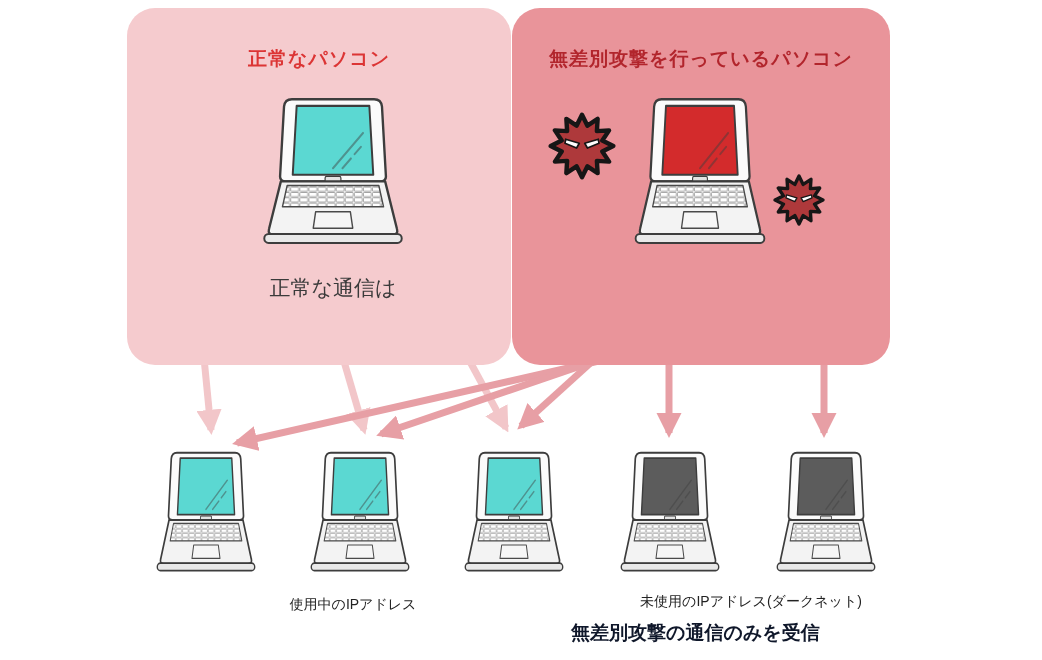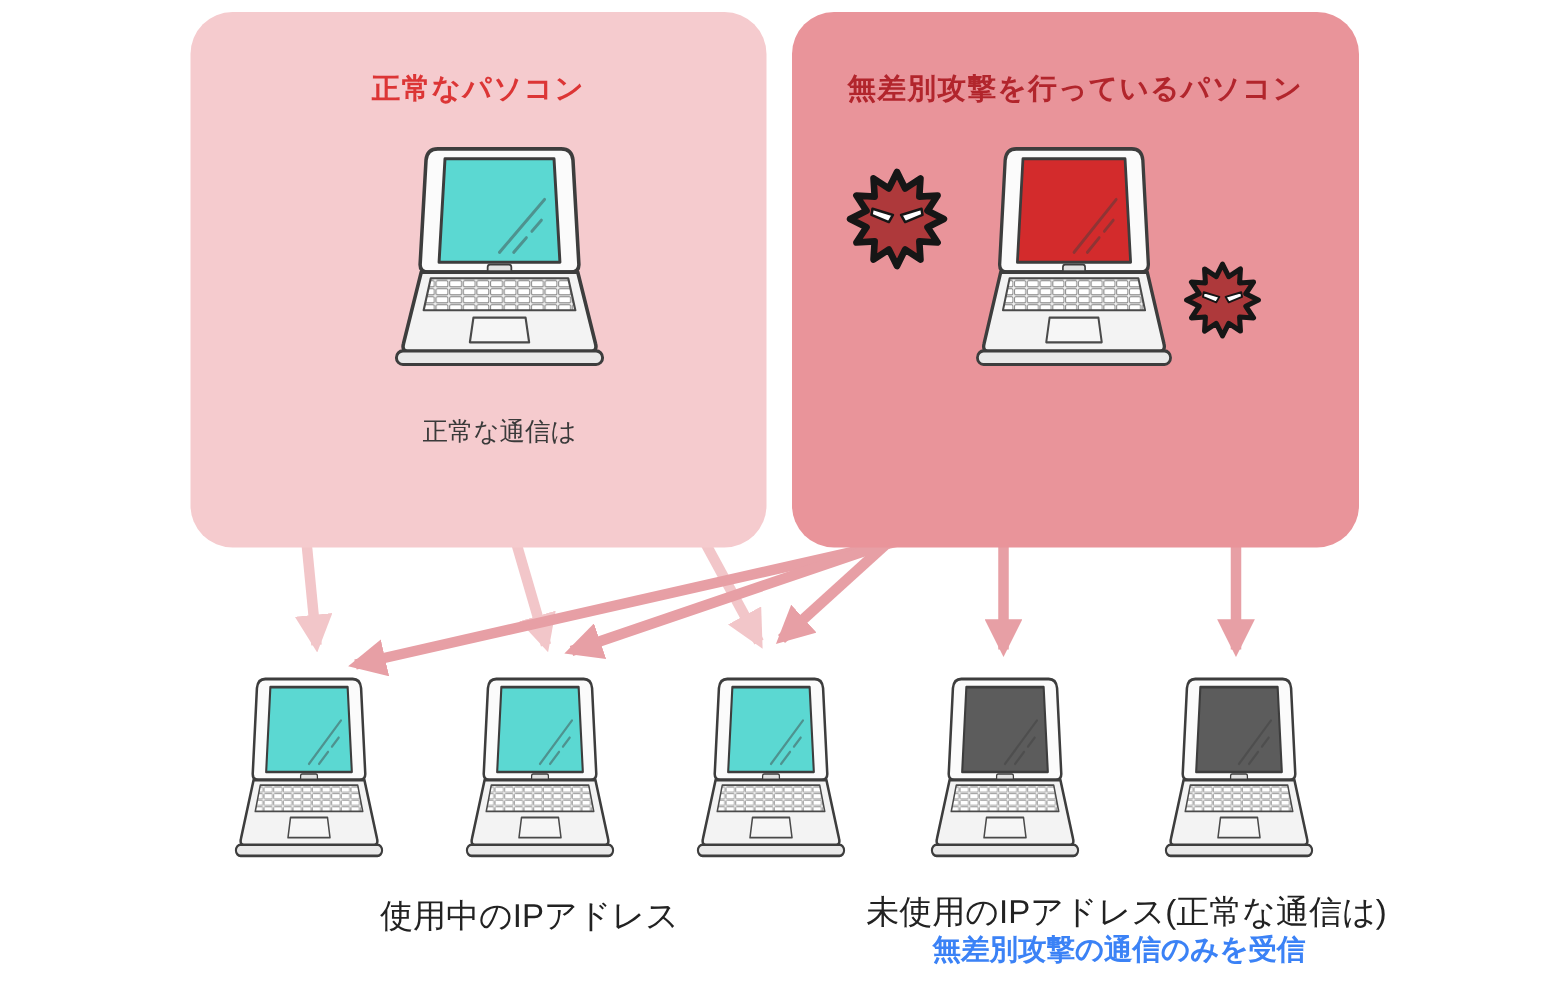--- a/index.html
+++ b/index.html
@@ -10,54 +10,54 @@
   }
   .canvas {
     position: relative; width: 1042px; height: 660px;
     background: #ffffff; overflow: hidden;
   }
   .defs-svg { position: absolute; width: 0; height: 0; }
 
   
   .panel { position: absolute; top: 8px; height: 357px; border-radius: 28px; z-index: 2; }
   .panel-left  { left: 127px; width: 384px; background: #f5cbce; }
-  .panel-right { left: 528px; width: 378px; background: #e9949a; }
+  .panel-right { left: 512px; width: 378px; background: #e9949a; }
   .panel-title {
     position: absolute; top: 38px; left: 0; width: 100%;
     text-align: center; font-weight: bold; font-size: 19px; letter-spacing: 1px;
   }
   .t-left  { color: #dc3535; }
   .t-right { color: #b2252c; }
   .caption {
     position: absolute; top: 263px; left: 20px; right: -20px;
-    text-align: center; font-size: 17px; line-height: 33px; color: #3a3a3a;
+    text-align: center; font-size: 21px; line-height: 33px; color: #3a3a3a;
   }
   .panel-left .caption { left: 14px; right: -14px; }
 
   .laptop-big-left  { position: absolute; left: 127px; top: 88px; }
   .laptop-big-right { position: absolute; left: 114px; top: 88px; }
   .virus-big   { position: absolute; left: 36px;  top: 104px; }
   .virus-small { position: absolute; left: 261px; top: 166px; }
 
   
   .arrows { position: absolute; left: 0; top: 0; z-index: 1; pointer-events: none; }
 
   
   .laptop-small { position: absolute; top: 450px; z-index: 2; }
   .lp1 { left: 150px; } .lp2 { left: 304px; } .lp3 { left: 458px; }
   .lp4 { left: 614px; } .lp5 { left: 770px; }
 
   .bottom-label {
-    position: absolute; text-align: center; font-size: 22px; color: #222222;
+    position: absolute; text-align: center; font-size: 14px; color: #222222;
   }
   .label-used      { left: 130px; width: 446px; top: 596px; }
   .label-unused    { left: 576px; width: 350px; top: 593px; }
   .label-highlight {
     position: absolute; left: 571px; width: 350px; top: 620px;
-    text-align: center; font-size: 19px; font-weight: bold; color: #3b82f6;
+    text-align: left; font-size: 19px; font-weight: bold; color: #0f172a;
   }
 </style>
 </head>
 <body>
 
 <div class="canvas">
 
   <svg class="defs-svg" aria-hidden="true">
     <defs>
       <pattern id="keys" patternUnits="userSpaceOnUse" width="11.5" height="6.5">
@@ -152,16 +152,16 @@
     <use href="#laptop-g"></use>
   </svg>
   <svg class="laptop-small lp4" width="112" height="128" viewBox="0 0 200 190" preserveAspectRatio="none" color="#5c5c5c">
     <use href="#laptop-g"></use>
   </svg>
   <svg class="laptop-small lp5" width="112" height="128" viewBox="0 0 200 190" preserveAspectRatio="none" color="#5c5c5c">
     <use href="#laptop-g"></use>
   </svg>
 
   <div class="bottom-label label-used">使用中のIPアドレス</div>
-  <div class="bottom-label label-unused">未使用のIPアドレス(正常な通信は)</div>
+  <div class="bottom-label label-unused">未使用のIPアドレス(ダークネット)</div>
   <div class="label-highlight">無差別攻撃の通信のみを受信</div>
 
 </div>
 
 </body></html>

